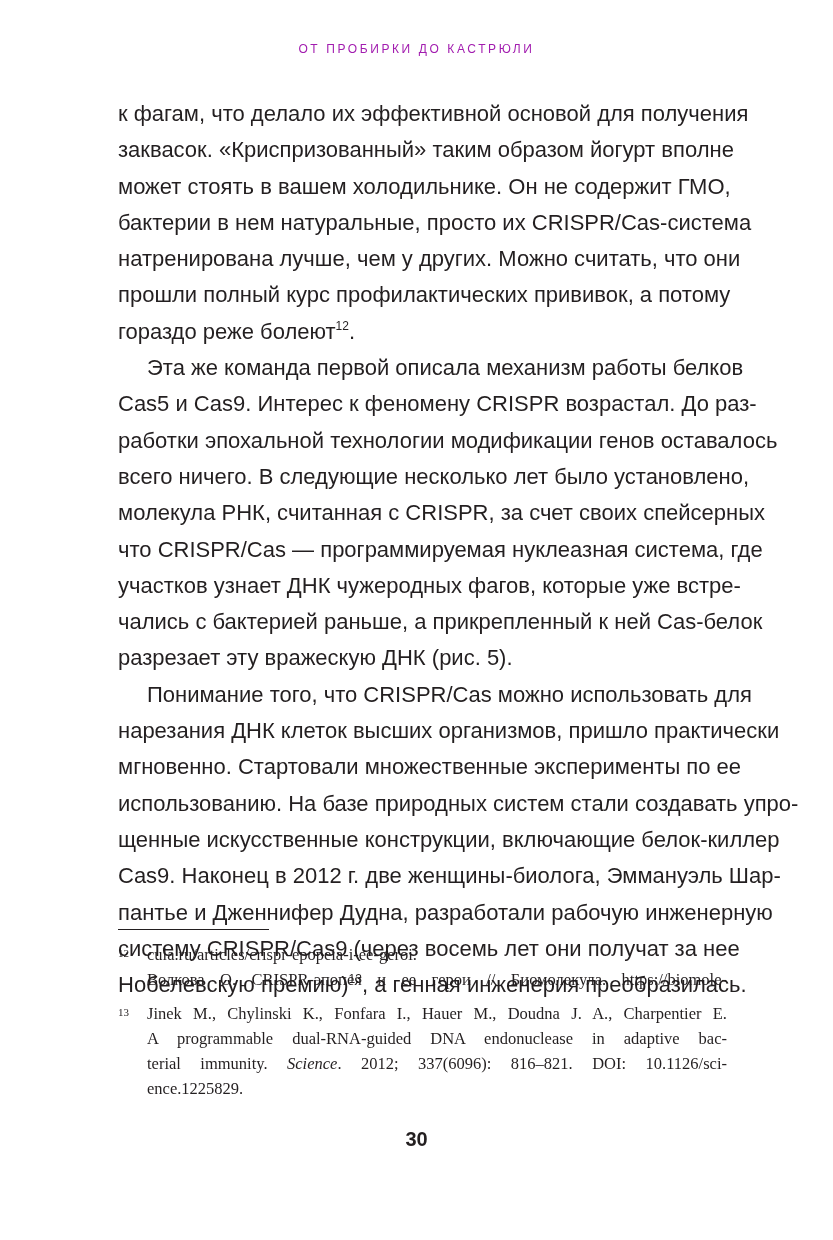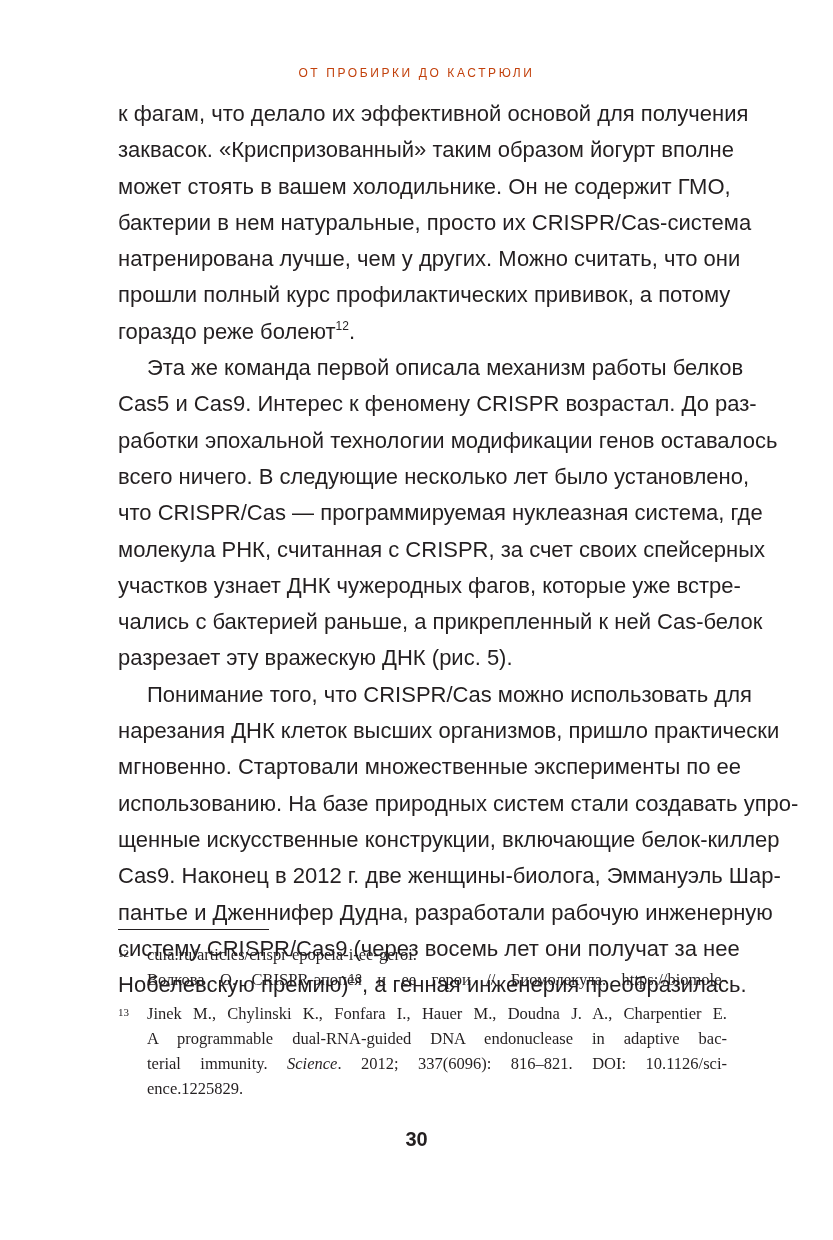--- a/index.html
+++ b/index.html
@@ -1,20 +1,20 @@
 <!DOCTYPE html>
 <html><head>
 <meta charset="utf-8">
 <style>
   html, body { margin: 0; padding: 0; background: #ffffff; }
   body { width: 833px; height: 1240px; position: relative; overflow: hidden; }
   .running-head {
-    position: absolute; top: 66px; left: 0; width: 833px; text-align: center;
+    position: absolute; top: 42px; left: 0; width: 833px; text-align: center;
     font-family: "Liberation Sans", sans-serif; font-size: 12px; letter-spacing: 2.6px;
-    color: #c2410c; font-weight: normal;
+    color: #a21caf; font-weight: normal;
   }
   .body-text {
     position: absolute; left: 118px; top: 96px; width: 609px;
     font-family: Liberation Sans, sans-serif; font-size: 22px; color: #231f20;
   }
   .line {
     display: block; height: 36.3px; line-height: 36.3px; white-space: nowrap;
     text-align: justify; text-align-last: justify;
   }
   .line.last { text-align: left; text-align-last: left; }
@@ -53,22 +53,22 @@
       <span class="line"><span>бактерии в нем натуральные, просто их CRISPR/Cas-система</span></span>
       <span class="line"><span>натренирована лучше, чем у других. Можно считать, что они</span></span>
       <span class="line"><span>прошли полный курс профилактических прививок, а потому</span></span>
       <span class="line last"><span>гораздо реже болеют</span><sup>12</sup><span>.</span></span>
     </div>
     <div>
       <span class="line indent"><span>Эта же команда первой описала механизм работы белков</span></span>
       <span class="line"><span>Cas5 и Cas9. Интерес к феномену CRISPR возрастал. До раз-</span></span>
       <span class="line"><span>работки эпохальной технологии модификации генов оставалось</span></span>
       <span class="line"><span>всего ничего. В следующие несколько лет было установлено,</span></span>
+      <span class="line"><span>молекула РНК, считанная с CRISPR, за счет своих спейсерных</span></span>
       <span class="line"><span>что CRISPR/Cas — программируемая нуклеазная система, где</span></span>
-      <span class="line"><span>молекула РНК, считанная с CRISPR, за счет своих спейсерных</span></span>
       <span class="line"><span>участков узнает ДНК чужеродных фагов, которые уже встре-</span></span>
       <span class="line"><span>чались с бактерией раньше, а прикрепленный к ней Cas-белок</span></span>
       <span class="line last"><span>разрезает эту вражескую ДНК (рис. 5).</span></span>
     </div>
     <div>
       <span class="line indent"><span>Понимание того, что CRISPR/Cas можно использовать для</span></span>
       <span class="line"><span>нарезания ДНК клеток высших организмов, пришло практически</span></span>
       <span class="line"><span>мгновенно. Стартовали множественные эксперименты по ее</span></span>
       <span class="line"><span>использованию. На базе природных систем стали создавать упро-</span></span>
       <span class="line"><span>щенные искусственные конструкции, включающие белок-киллер</span></span>

